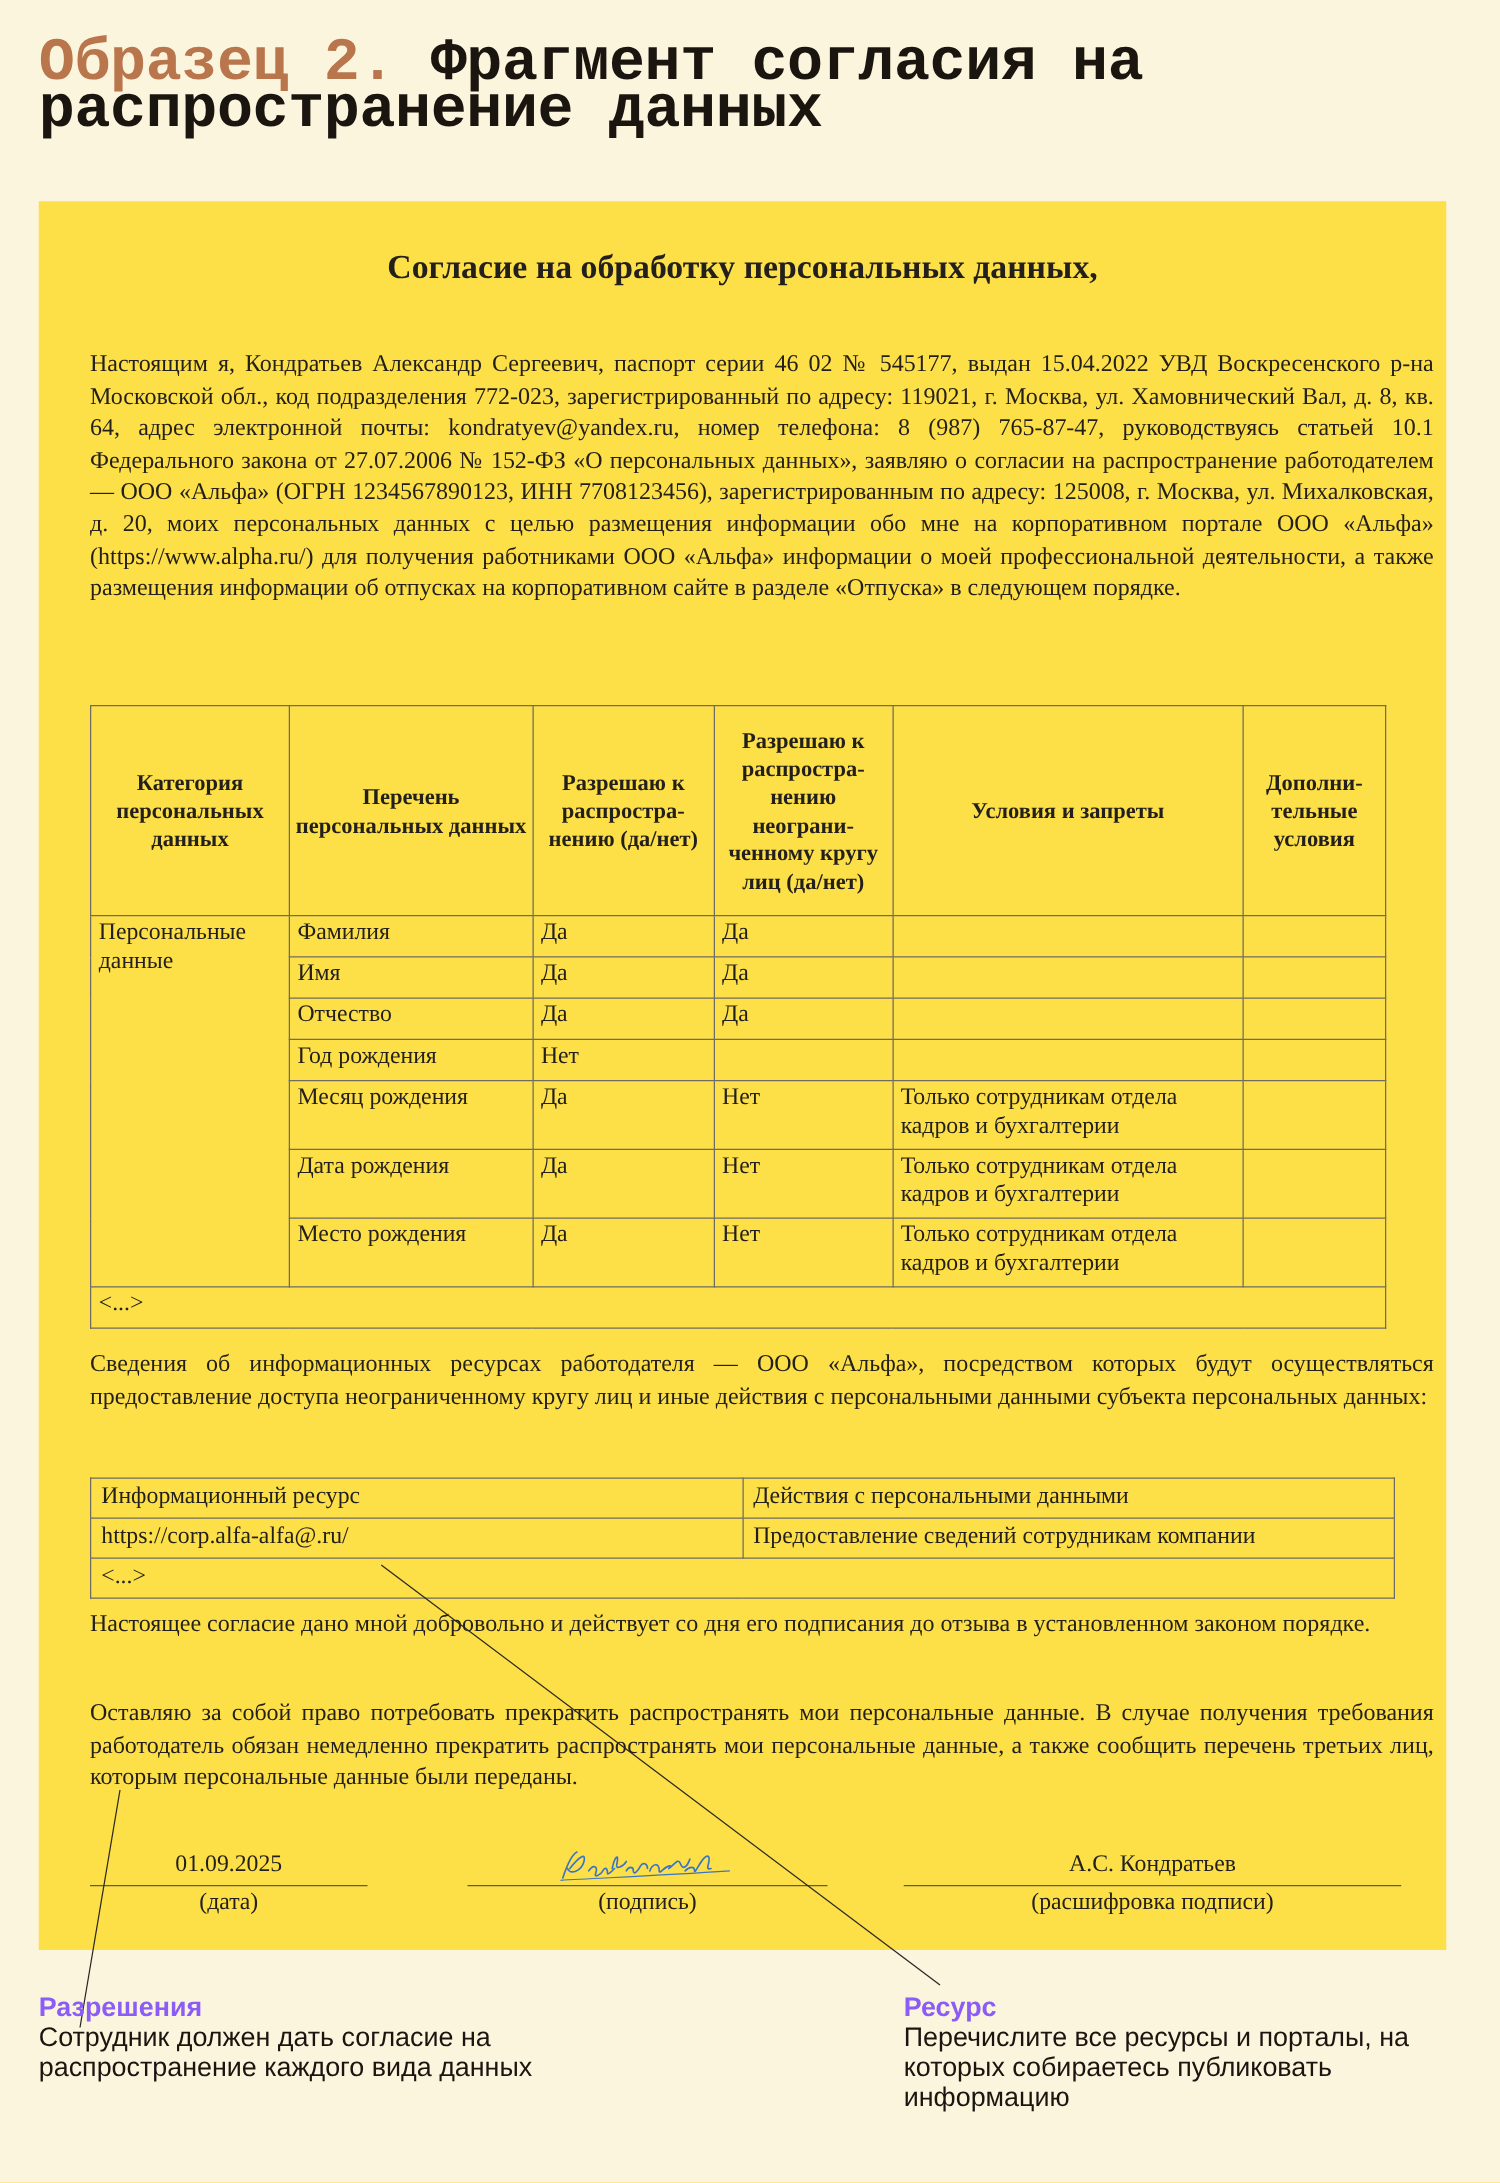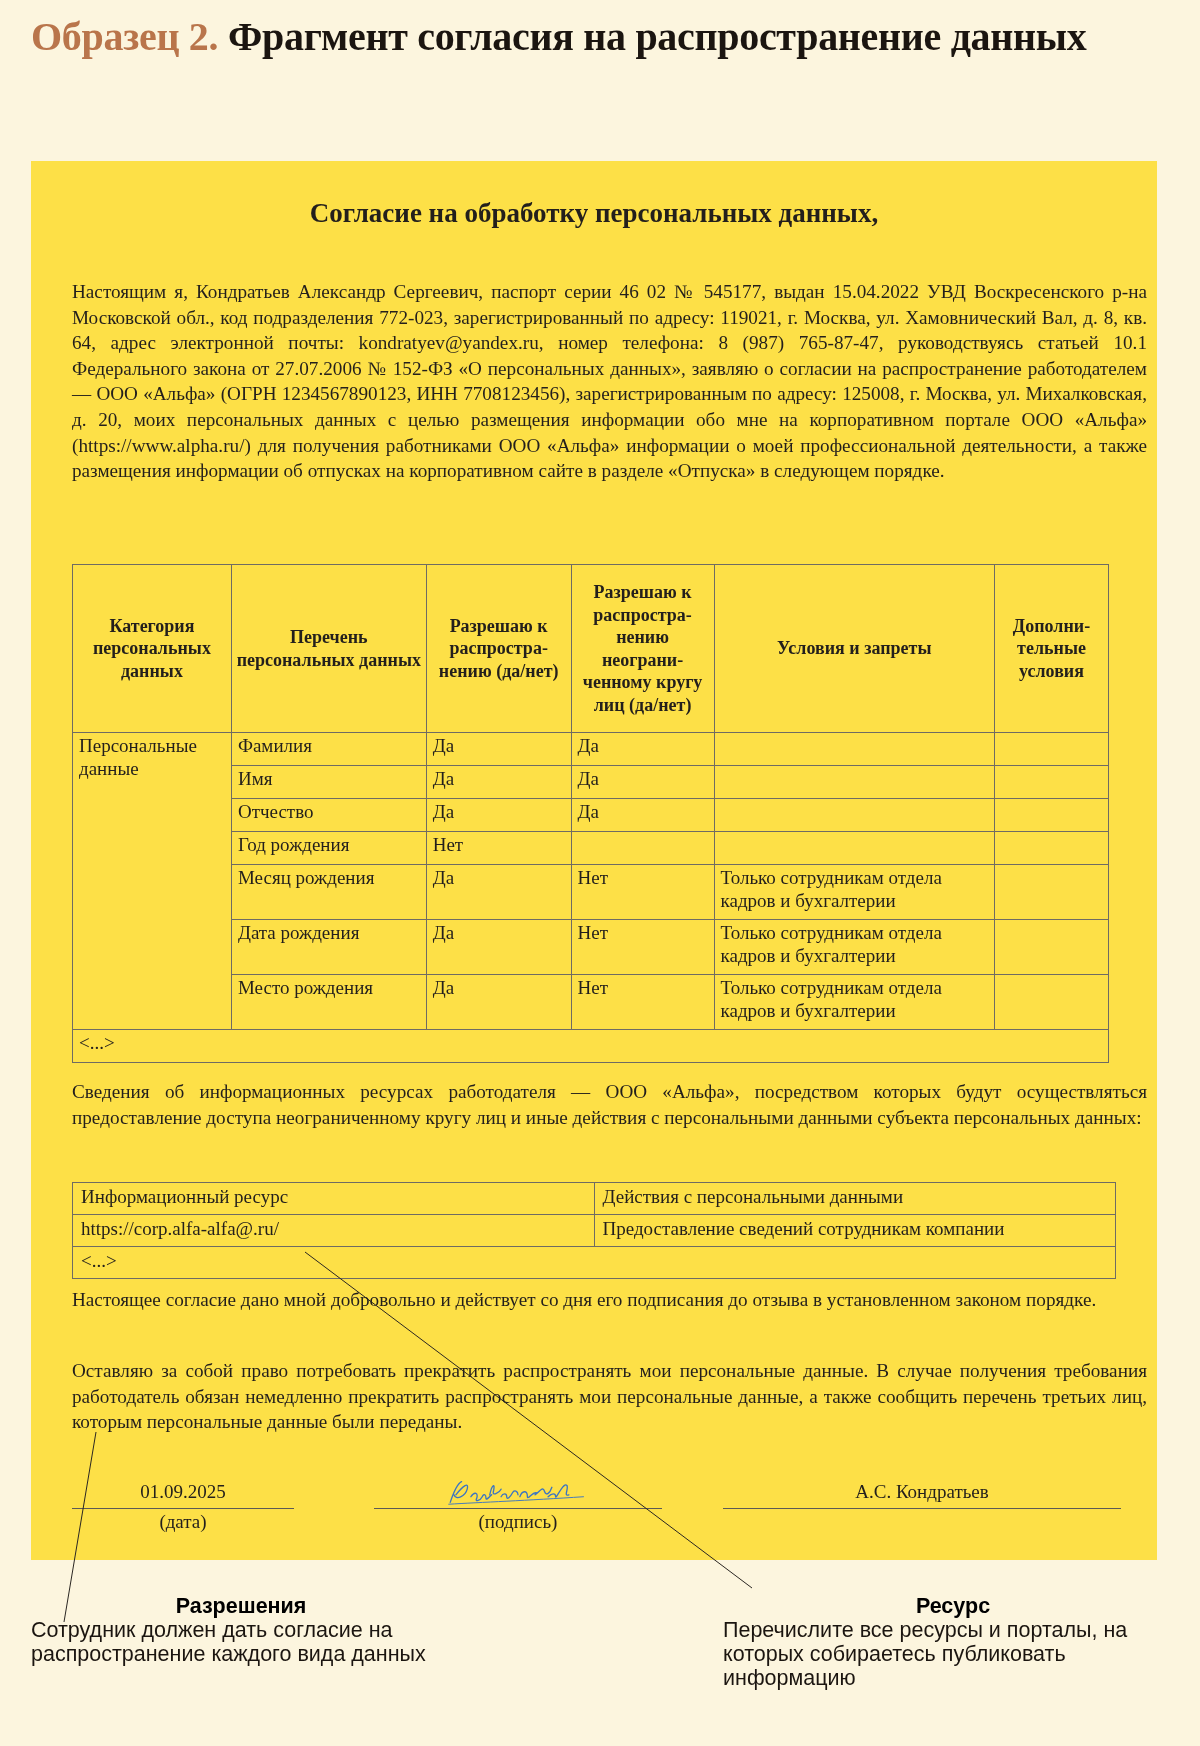--- a/index.html
+++ b/index.html
@@ -3,23 +3,23 @@
 <meta charset="utf-8">
 <style>
   html, body { margin:0; padding:0; }
   body {
     width:1200px; height:1746px; position:relative; overflow:hidden;
     background:#fcf5de;
     font-family:"Liberation Serif", "DejaVu Serif", serif;
     color:#231f1c;
   }
   .header {
-    position:absolute; left:31px; top:18px; width:1120px;
-    font-family:Liberation Serif, serif;
-    font-weight:700; font-size:40px; line-height:38px; letter-spacing:-0.3px;
+    position:absolute; left:31px; top:32px; width:1120px;
+    font-family:Liberation Mono, monospace;
+    font-weight:700; font-size:48px; line-height:38px; letter-spacing:-0.3px;
     color:#1b1510;
   }
   .header .accent { color:#b9754b; }
   .paper {
     position:absolute; left:31px; top:161px; width:1126px; height:1399px;
     background:#fde047;
   }
   .doc-title {
     position:absolute; left:0; top:36px; width:1126px; text-align:center;
     font-weight:700; font-size:27px; line-height:33px; color:#231f1c;
@@ -52,21 +52,21 @@
   .sig .line { border-top:1.4px solid #5d5a55; }
   .sig .caption { font-size:19px; line-height:26px; }
   .sig-date { left:41px; width:222px; top:1315px; }
   .sig-sign { left:343px; width:288px; top:1315px; }
   .sig-name { left:692px; width:398px; top:1315px; }
   .signature-scribble { height:32px; display:block; margin:0 auto; }
   .callout {
     position:absolute; font-family:"Liberation Sans", "DejaVu Sans", sans-serif;
     font-size:21.5px; line-height:24px; color:#1b1510;
   }
-  .callout .ctitle { color:#000000; font-weight:700; font-size:21.5px;text-align:center; }
+  .callout .ctitle { color:#8b5cf6; font-weight:700; font-size:21.5px; }
   .callout-left { left:31px; top:1594px; width:420px; }
   .callout-right { left:723px; top:1594px; width:460px; }
   svg.leaders { position:absolute; left:0; top:0; width:1200px; height:1746px; pointer-events:none; }
 </style>
 </head>
 <body>
 
 <div class="header">
   <span class="accent">Образец 2.</span>
   <span>Фрагмент согласия на распространение данных</span>
@@ -191,20 +191,21 @@
         <path d="M8 28 C 12 16, 16 8, 20 6 M14 20 C 22 10, 28 6, 26 14 C 24 22, 14 26, 12 20 M30 22 c 4 -6, 8 -4, 6 2 c -2 4, 4 2, 6 -2 c 2 -4, 4 -2, 4 2 c 0 2, 4 -2, 6 -4 M50 20 c 2 -10, 6 -14, 4 -4 c -2 6, 6 2, 8 -2 M62 22 c 2 -4, 6 -4, 6 0 c 0 4, 4 0, 6 -4 c 2 -4, 6 -2, 6 2 M82 22 c 2 -6, 8 -8, 8 0 c 0 4, 6 -6, 10 -4 M98 20 c 4 -2, 8 -10, 10 -4 c 2 6, 6 2, 8 -4 M112 22 c 4 -4, 8 -4, 8 0 c 0 4, 8 -16, 12 -12 c 2 4, -4 12, 2 10" fill="none" stroke="#3b74c2" stroke-width="1.4" stroke-linecap="round"></path>
         <path d="M6 30 C 40 28, 90 26, 150 22" fill="none" stroke="#3b74c2" stroke-width="1"></path>
       </svg>
     </div>
     <div class="line"></div>
     <div class="caption">(подпись)</div>
   </div>
   <div class="sig sig-name">
     <div class="value">А.С. Кондратьев</div>
     <div class="line"></div>
+    <div class="caption">(расшифровка подписи)</div>
   </div>
 </div>
 
 <svg class="leaders">
   <line x1="64" y1="1622" x2="96" y2="1432" stroke="#2a2622" stroke-width="1"></line>
   <line x1="752" y1="1588" x2="305" y2="1252" stroke="#2a2622" stroke-width="1"></line>
 </svg>
 
 <div class="callout callout-left">
   <div class="ctitle">Разрешения</div>

